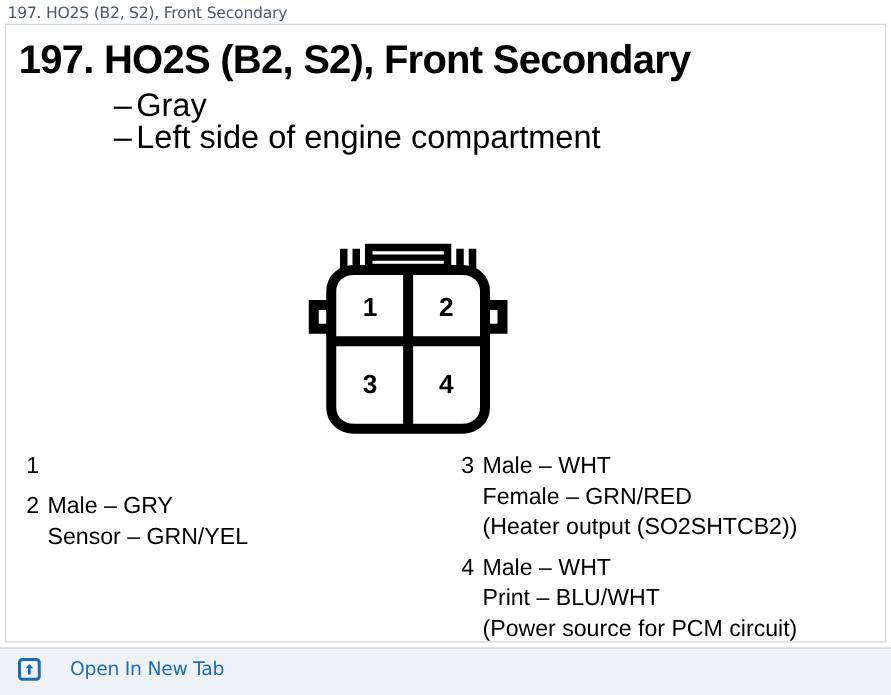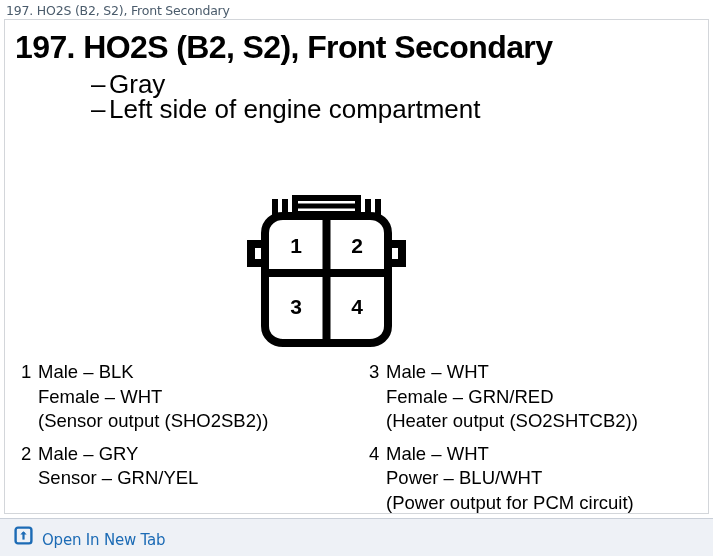--- a/index.html
+++ b/index.html
@@ -120,22 +120,22 @@
     box-sizing: border-box;
     background: #eef1f6;
     border-top: 1px solid #c9cfd8;
     display: flex;
     align-items: center;
     justify-content: space-between;
     padding: 0 10px 0 14px;
   }
   .foot-btn {
     display: flex;
-    align-items: flex-end;
-    gap: 9px;
+    align-items: flex-start;
+    gap: 23px;
     cursor: pointer;
     user-select: none;
   }
   .foot-label {
     font-family: "DejaVu Sans", sans-serif;
     font-size: 15px;
     color: #1c6bb5;
     letter-spacing: -0.2px;
     white-space: nowrap;
   }
@@ -198,25 +198,20 @@
       </g>
     </svg>
   </div>
 
   <div class="pin-grid">
 
     <div class="pin-col left">
 
       <div class="pin-entry">
         <div class="pin-num">1</div>
-        <div class="pin-lines">
-          <div>Male – BLK</div>
-          <div>Female – WHT</div>
-          <div>(Sensor output (SHO2SB2))</div>
-        </div>
       </div>
 
       <div class="pin-entry">
         <div class="pin-num">2</div>
         <div class="pin-lines">
           <div>Male – GRY</div>
           <div>Sensor – GRN/YEL</div>
         </div>
       </div>
 
@@ -230,22 +225,22 @@
           <div>Male – WHT</div>
           <div>Female – GRN/RED</div>
           <div>(Heater output (SO2SHTCB2))</div>
         </div>
       </div>
 
       <div class="pin-entry">
         <div class="pin-num">4</div>
         <div class="pin-lines">
           <div>Male – WHT</div>
-          <div>Power – BLU/WHT</div>
-          <div>(Power output for PCM circuit)</div>
+          <div>Print – BLU/WHT</div>
+          <div>(Power source for PCM circuit)</div>
         </div>
       </div>
 
     </div>
 
   </div>
 </div>
 
 <div class="footer">
 

